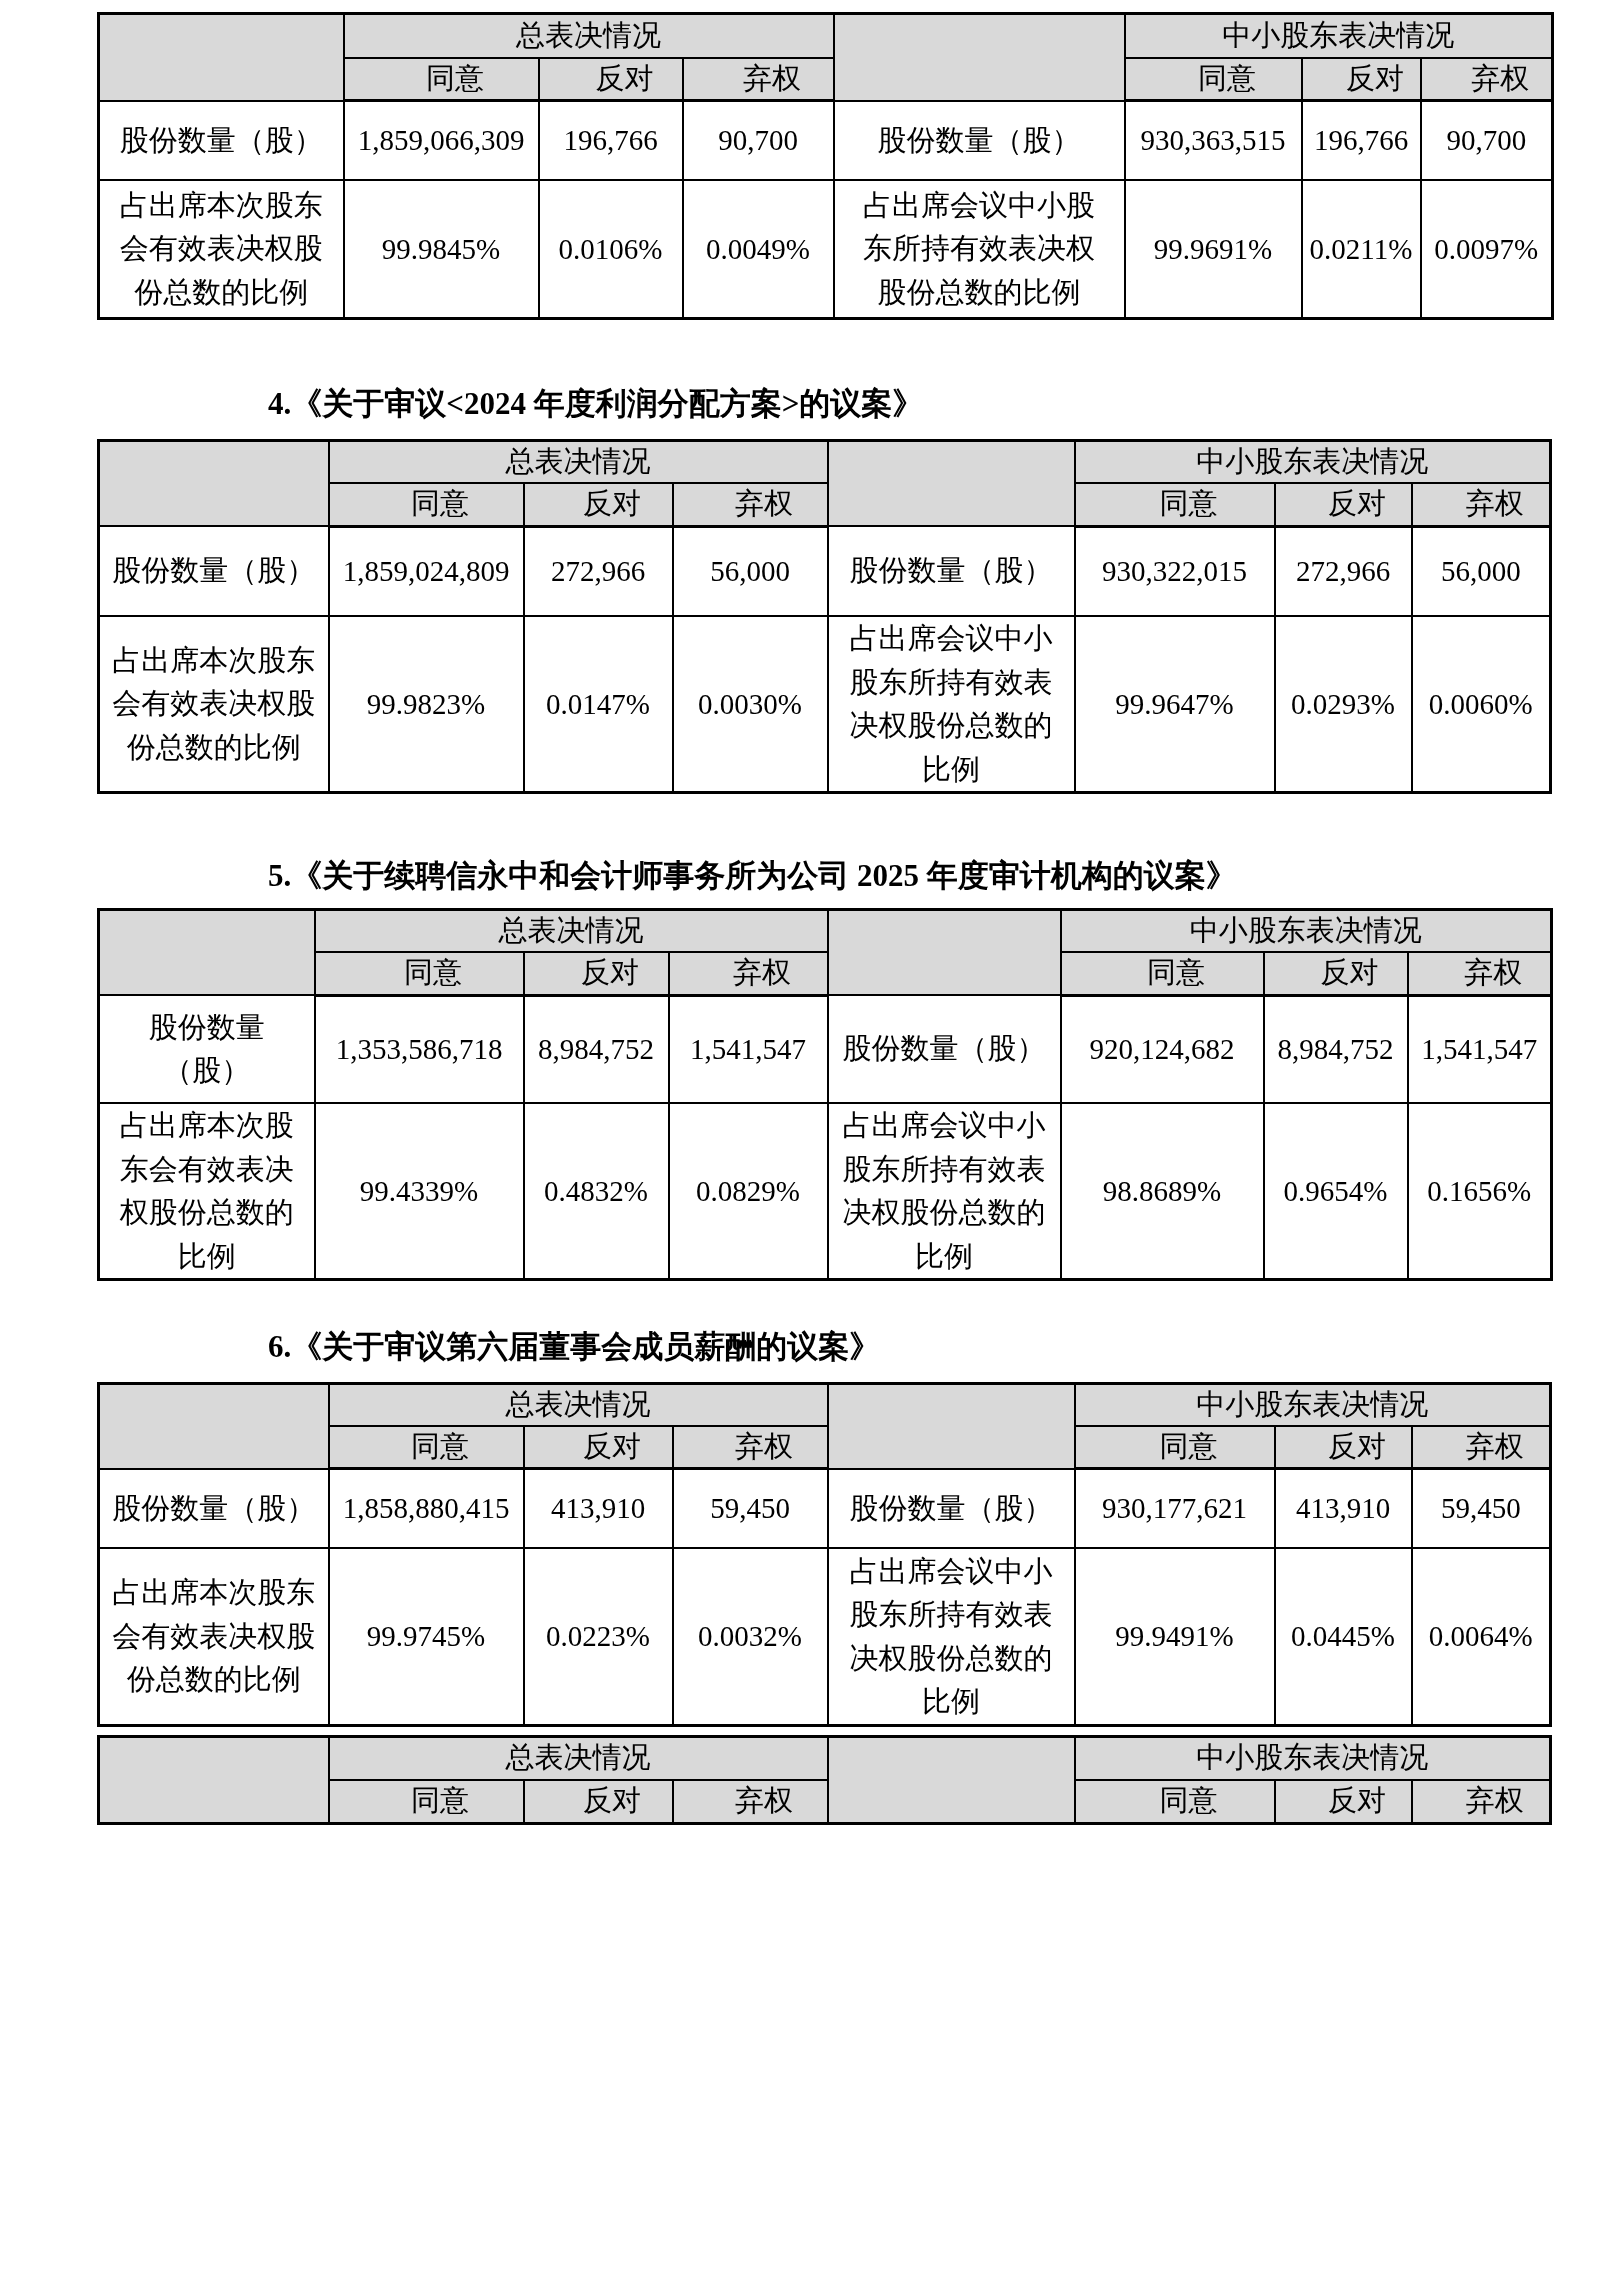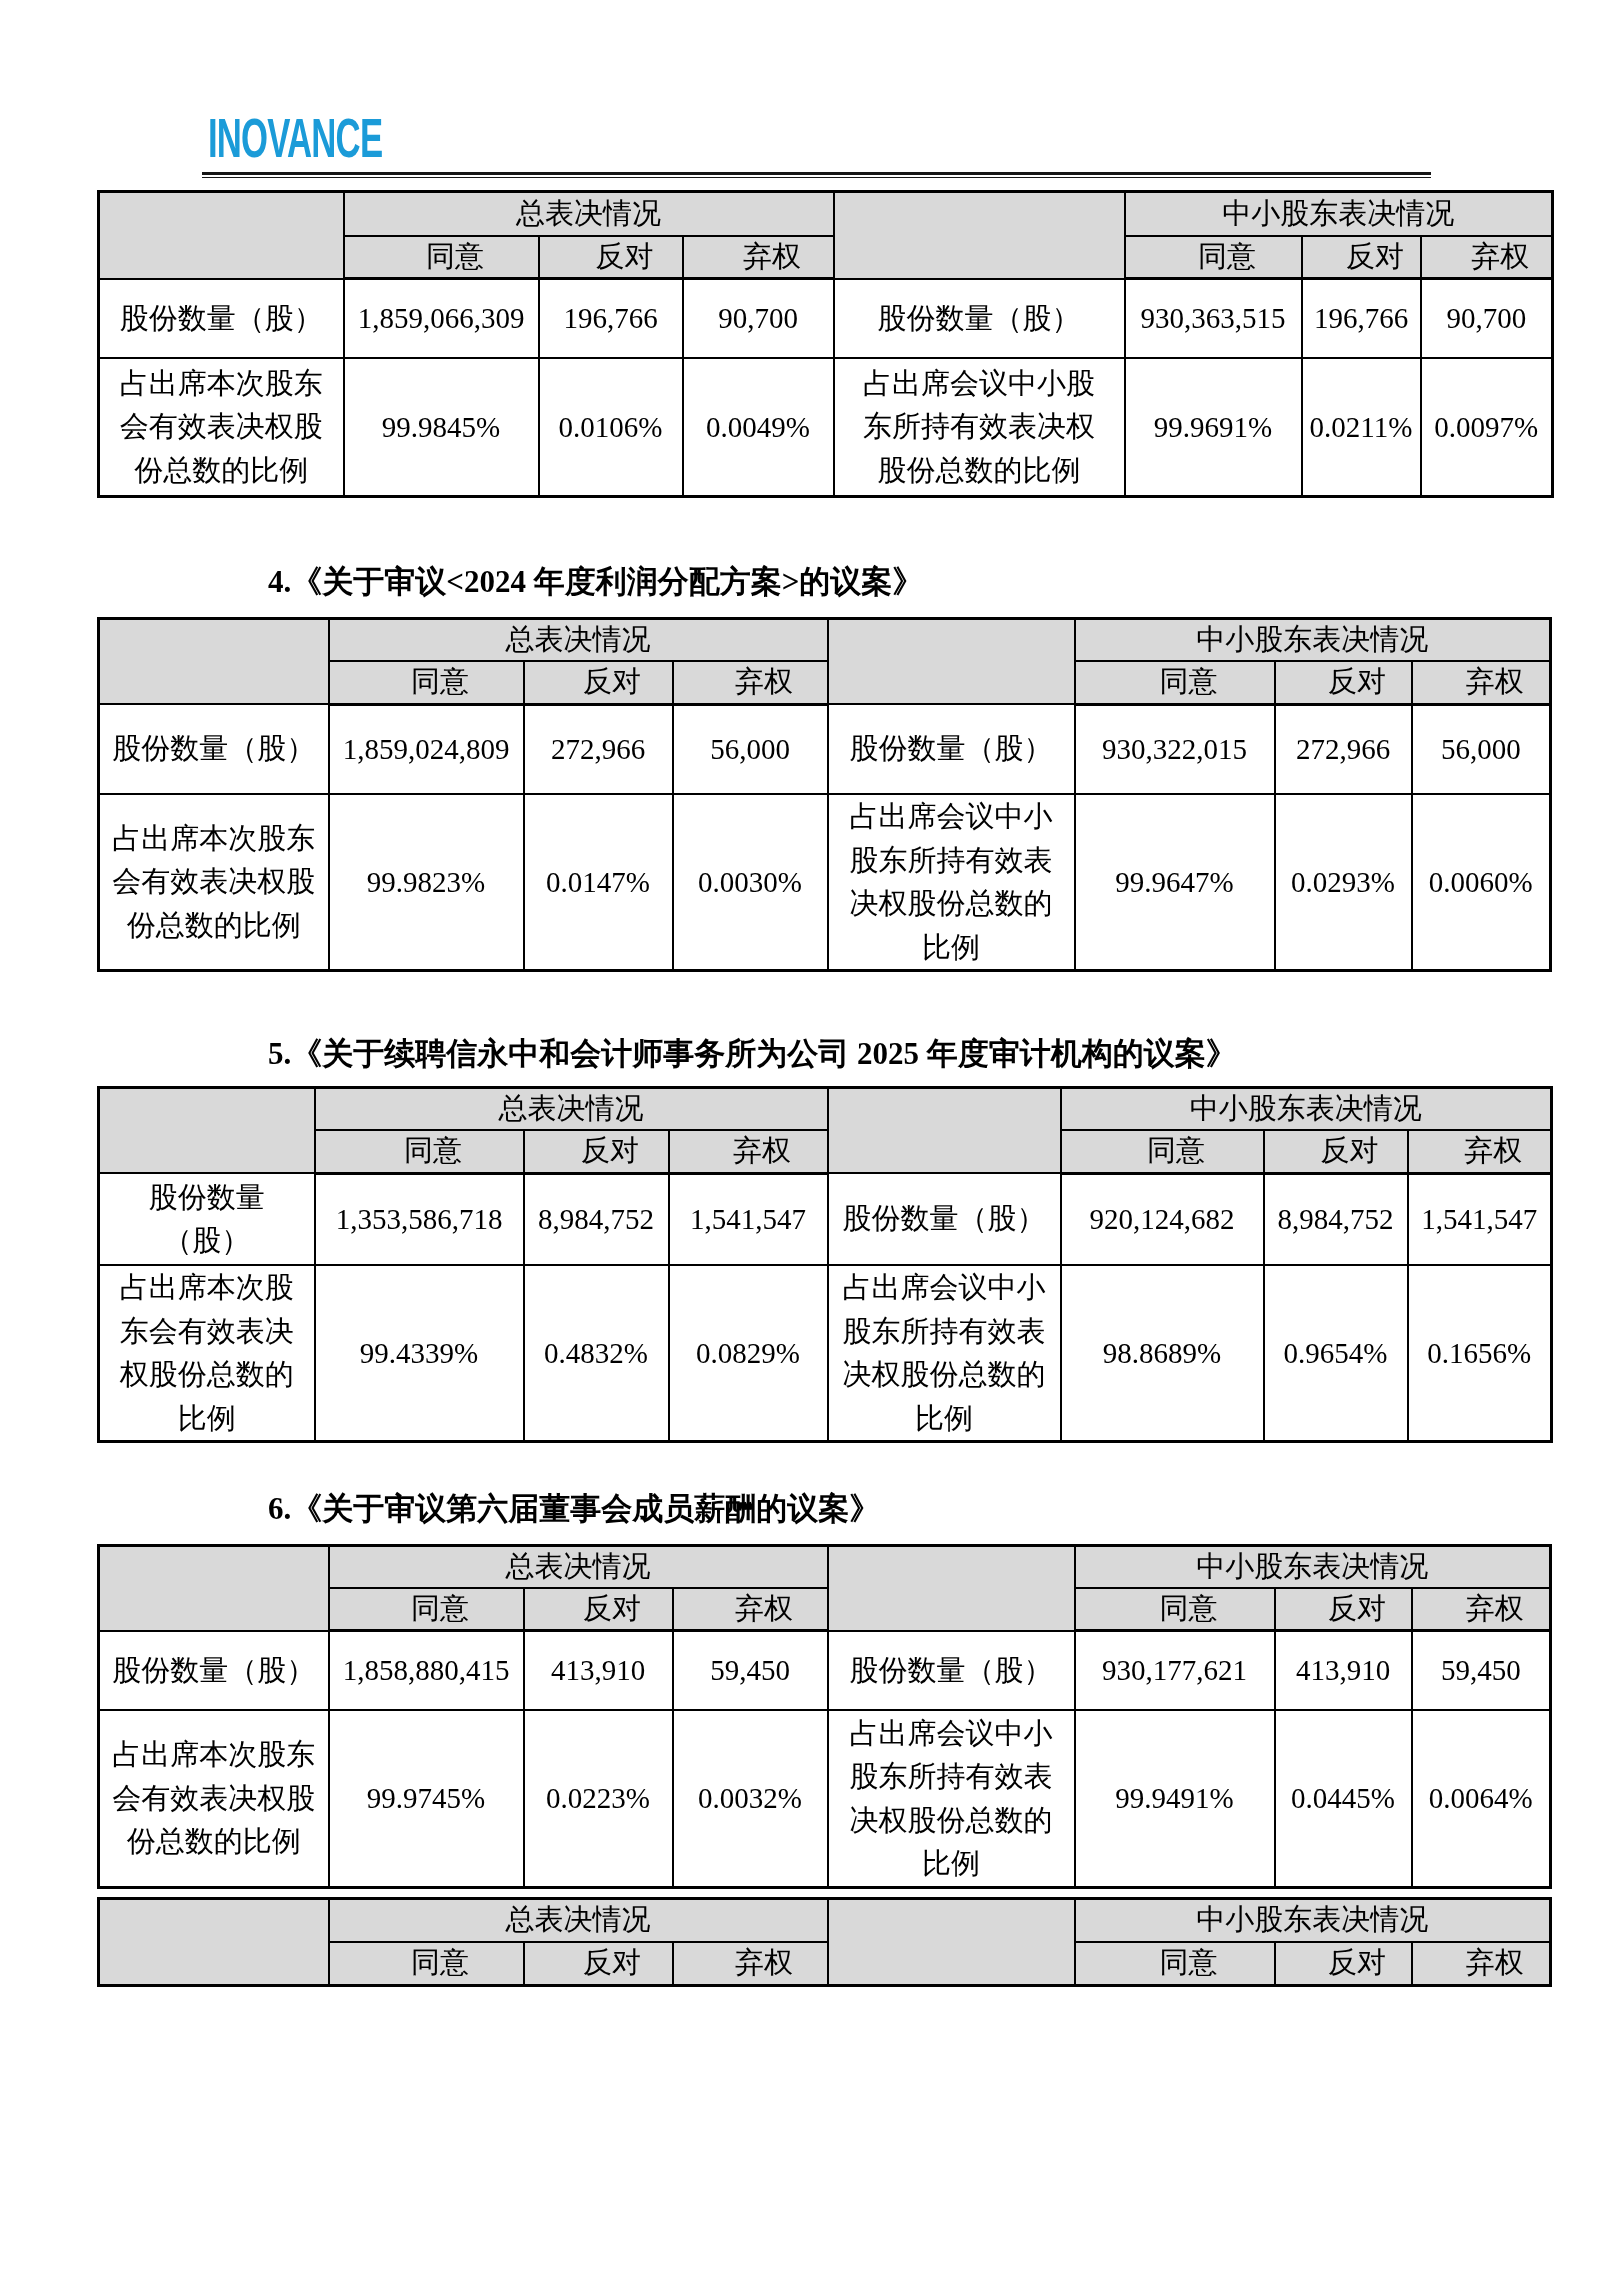--- a/index.html
+++ b/index.html
@@ -75,34 +75,30 @@
     font-size: 29px;
   }
   td.grp, td.sub { font-size: 29px; }
   td.num { font-size: 29px; letter-spacing: 0px; }
   
   .t1 tr.hA { height: 44px; }  .t1 tr.hB { height: 43px; }
   .t1 tr.r1 { height: 79px; } .t1 tr.r2 { height: 139px; }
   .t2 tr.hA { height: 42px; }  .t2 tr.hB { height: 43px; }
   .t2 tr.r1 { height: 90px; } .t2 tr.r2 { height: 162px; }
   .t3 tr.hA { height: 42px; }  .t3 tr.hB { height: 43px; }
-  .t3 tr.r1 { height: 92px; } .t3 tr.r2 { height: 167px; }
+  .t3 tr.r1 { height: 108px; } .t3 tr.r2 { height: 167px; }
   .t4 tr.hA { height: 42px; }  .t4 tr.hB { height: 43px; }
   .t4 tr.r1 { height: 79px; } .t4 tr.r2 { height: 178px; }
   .t5 tr.hA { height: 43px; }  .t5 tr.hB { height: 44px; }
   .t5 { border-bottom: 2px solid #000; }
 </style>
 </head>
 <body>
 
 <div class="page">
-  <div class="doc-header">
-    <div class="logo">INOVANCE</div>
-    <div class="logo-rule"></div>
-  </div>
   <main class="content" id="content">
       <table class="vote-table t1" style="margin-top: 12.4px;">
         <colgroup>
           <col style="width: 245px;">
           <col style="width: 195px;">
           <col style="width: 144px;">
           <col style="width: 151px;">
           <col style="width: 291px;">
           <col style="width: 177px;">
           <col style="width: 119px;">

